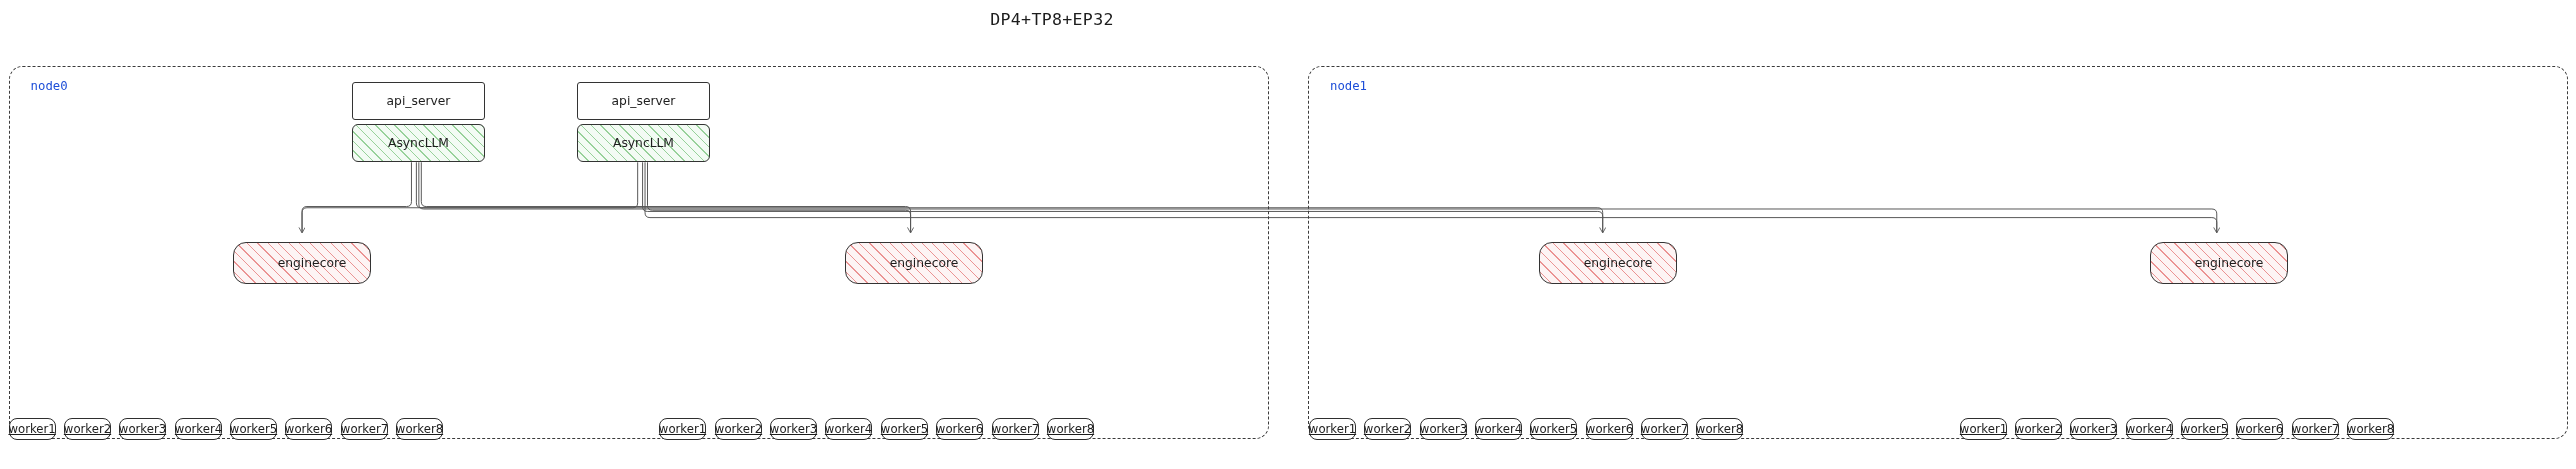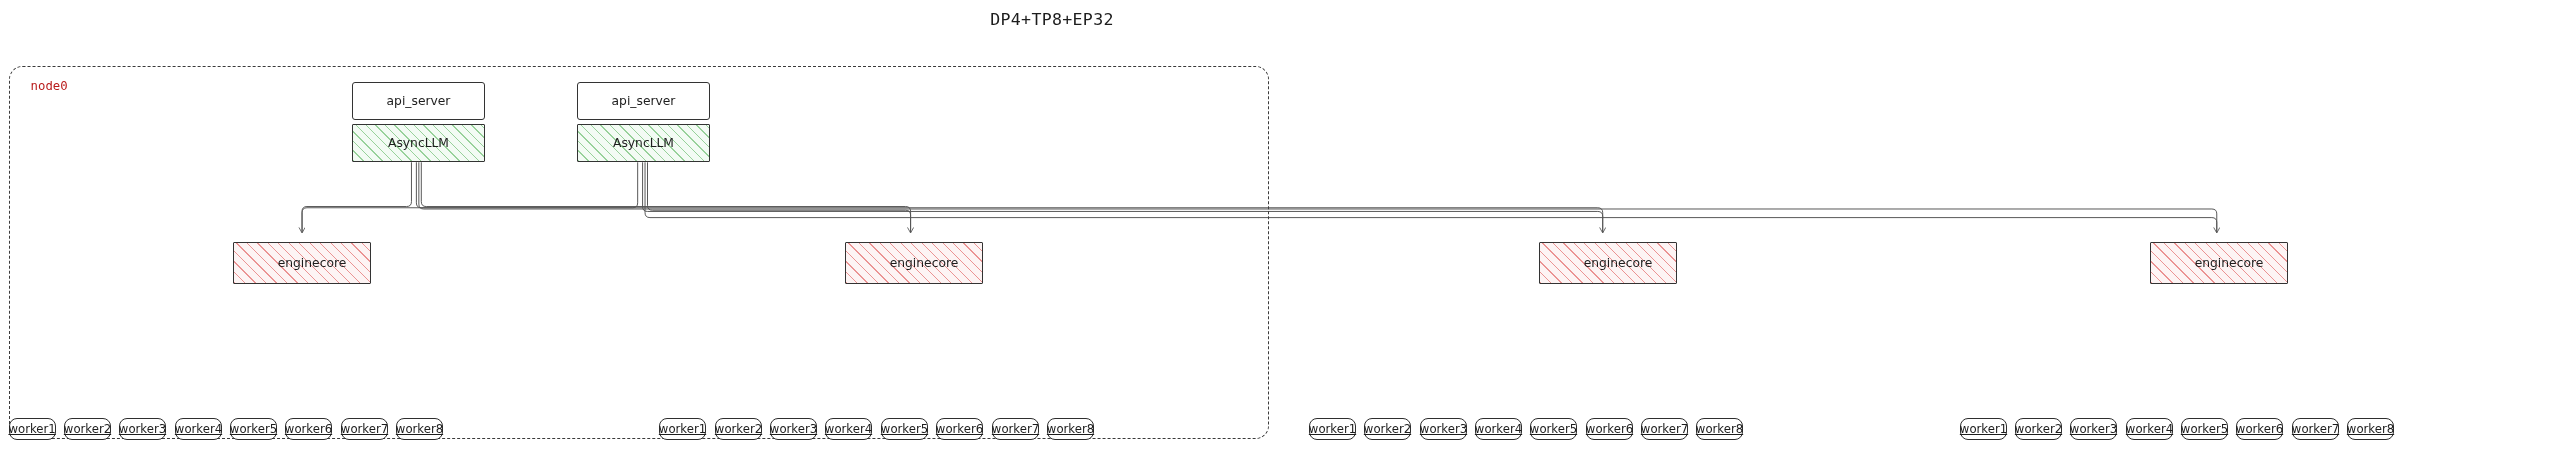--- a/index.html
+++ b/index.html
@@ -28,21 +28,21 @@
     border:1.5px dashed #3b3b3b;
     border-radius:13.5px;
     box-sizing:border-box;
     background:transparent;
   }
   .node-label{
     position:absolute;
     left:21px;top:12.3px;
     font-size:12.3px;
     font-family:"DejaVu Sans Mono", monospace;
-    color:#b91c1c;
+    color:#1d4ed8;
     white-space:nowrap;
   }
 
   
   .box{
     position:absolute;
     box-sizing:border-box;
     border:1.5px solid #333333;
     display:flex;align-items:center;justify-content:center;
     font-size:12.3px;
@@ -52,33 +52,33 @@
   }
 
   
   .api-server{
     border-radius:3px;
     background:#ffffff;
   }
 
   
   .asyncllm{
-    border-radius:1px;
+    border-radius:6px;
     background-color:#f3fbf4;
     background-image:repeating-linear-gradient(
         45deg,
         rgba(76,175,80,.55) 0px,
         rgba(76,175,80,.55) 1px,
         rgba(0,0,0,0) 1px,
         rgba(0,0,0,0) 6.8px);
   }
 
   
   .enginecore{
-    border-radius:1px;
+    border-radius:13px;
     background-color:#fdf4f4;
     background-image:repeating-linear-gradient(
         45deg,
         rgba(229,115,115,.75) 0px,
         rgba(229,115,115,.75) 0.9px,
         rgba(0,0,0,0) 0.9px,
         rgba(0,0,0,0) 7.4px);
     padding-left:20px;
   }
 
@@ -140,20 +140,23 @@
     <span>AsyncLLM</span>
   </div>
 
   <div class="box enginecore" style="left:233px;top:242px;width:138px;height:42px;">
     <span>enginecore</span>
   </div>
   <div class="box enginecore" style="left:845px;top:242px;width:138px;height:42px;">
     <span>enginecore</span>
   </div>
 
+  <div class="node" style="left:1308px;top:66px;width:1260px;height:373px;">
+    <div class="node-label">node1</div>
+  </div>
 
   <div class="box enginecore" style="left:1539px;top:242px;width:138px;height:42px;">
     <span>enginecore</span>
   </div>
   <div class="box enginecore" style="left:2150px;top:242px;width:138px;height:42px;">
     <span>enginecore</span>
   </div>
 
   <div id="worker-layer">
       <div class="box worker" style="left: 8.6px; top: 418px; width: 47px;">

